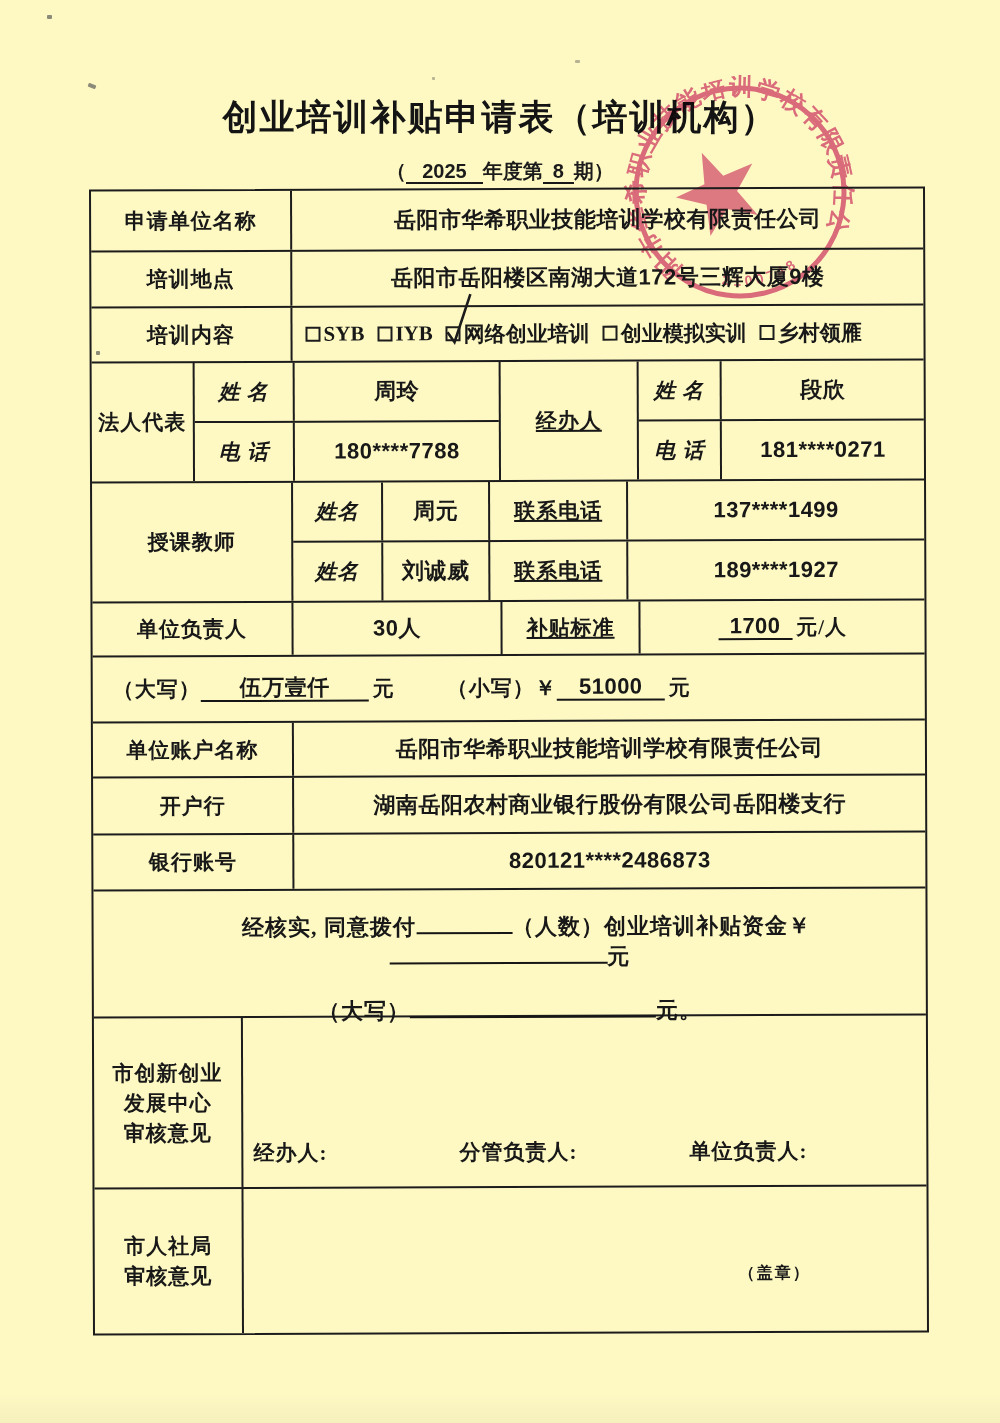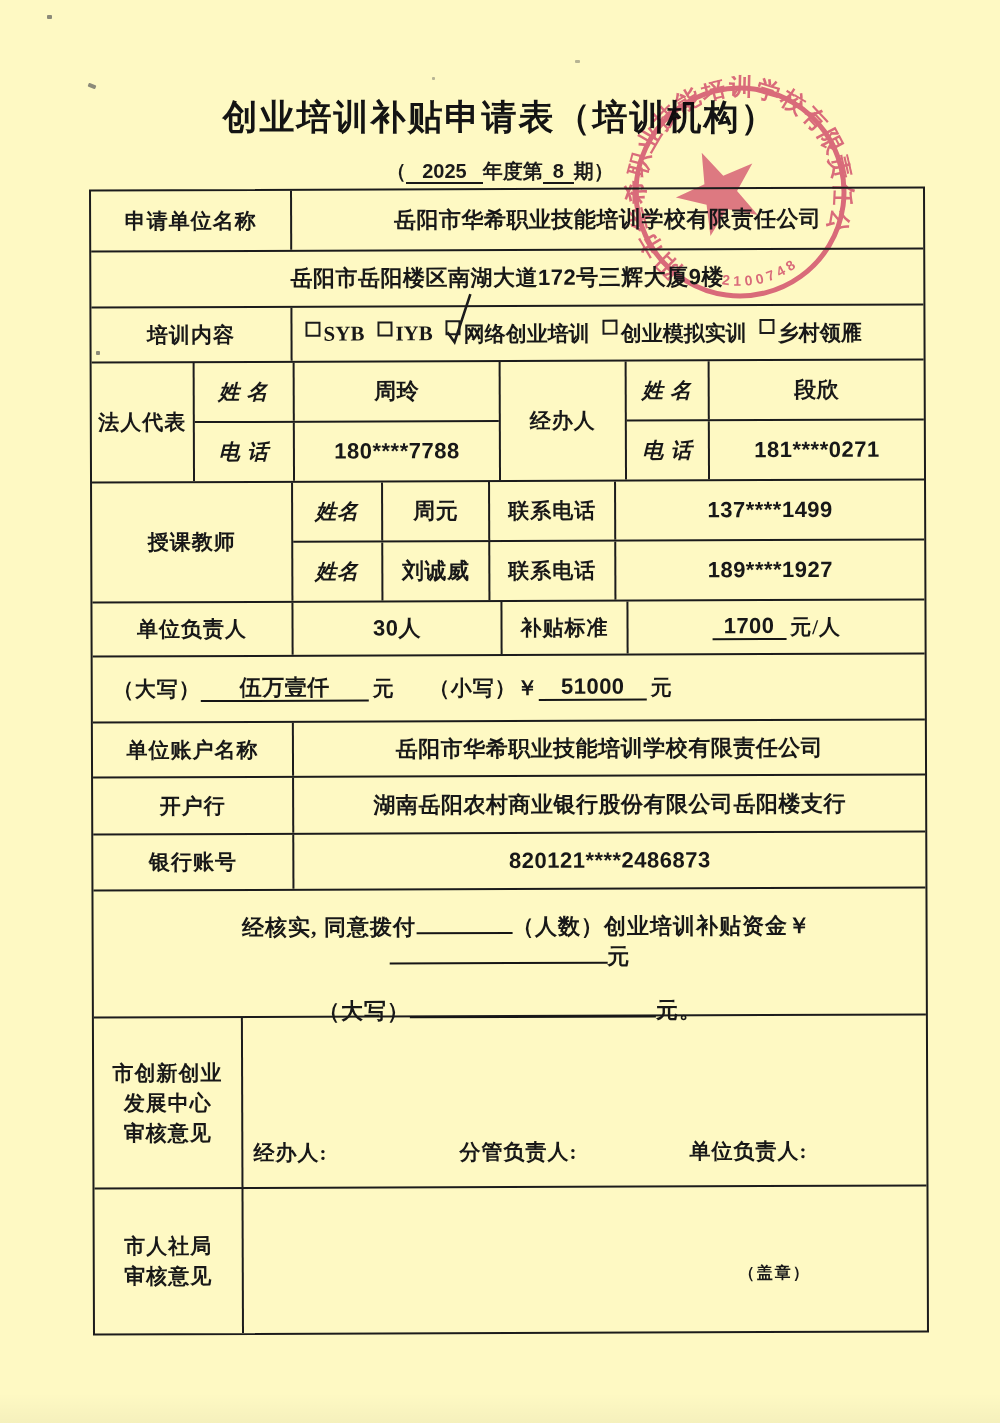--- a/index.html
+++ b/index.html
@@ -39,33 +39,33 @@
     font-size:21px;
   }
   .row { display:flex; border-top:2px solid #1c1c1c; }
   .row:first-child { border-top:none; }
   .cell { display:flex; align-items:center; justify-content:center;
           border-left:2px solid #1c1c1c; text-align:center; }
   .cell:first-child { border-left:none; }
   .lbl { font-weight:600; letter-spacing:1px; }
   .val { font-family:"Liberation Sans","DejaVu Sans",sans-serif; font-weight:700; font-size:22px; letter-spacing:0.5px; }
   .w-label{ width:199px; } .flex1{ flex:1; }
-  .w101{width:101px;} .w98{width:98px;} .w126{width:126px;} .w81{width:81px;}
+  .w101{width:101px;} .w98{width:98px;} .w126{width:138px;text-decoration:underline;} .w81{width:81px;}
   .w88{width:88px;} .w121{width:107px;} .w209{width:209px;} .w147{width:147px;border-radius:28px;}
   .sub { flex-direction:column; align-items:stretch; justify-content:stretch; padding:0; }
   .subrow { flex:1; display:flex; }
   .subrow + .subrow { border-top:2px solid #1c1c1c; }
   .subrow .cell:first-child { border-left:none;font-style:italic; }
   .h59{height:59px;} .h56{height:56px;} .h55{height:55px;} .h120{height:120px;}
   .h54{height:54px;} .h66{height:66px;} .h57{height:57px;} .h127{height:127px;}
   .h171{height:171px;} .h146{height:146px;}
   .u { display:inline-block; border-bottom:2px solid #161616; text-align:center; line-height:24px; }
   
   .opts { justify-content:flex-start; padding-left:13px; gap:13px; font-weight:600; font-size:21px; }
-  .opt { position:relative; white-space:nowrap; display:flex; align-items:flex-start; }
+  .opt { position:relative; white-space:nowrap; display:flex; align-items:center; }
   .box { display:inline-block; width:15px; height:15px; border:2px solid #1c1c1c; margin-right:3px; }
   .opt .check { display:none; position:absolute; left:-5px; top:-30px; width:34px; height:56px; }
   .opt.checked .check { display:block; }
   
   .verify-cell { display:block; padding:22px 14px 10px 14px; font-size:22px; font-weight:600; letter-spacing:1px;}
   .verify-cell .line1 { text-indent:34px; }
   .verify-cell .line2 { margin-top:24px; }
   
   .review-label { flex-direction:column; line-height:30px; font-weight:600; letter-spacing:1px; }
   .review-body { position:relative; padding:0; display:block; }
@@ -108,20 +108,21 @@
   </svg>
 
   <div class="tbl">
 
     <div class="row h59">
       <div class="cell w-label lbl">申请单位名称</div>
       <div class="cell flex1 val">岳阳市华希职业技能培训学校有限责任公司</div>
     </div>
 
     <div class="row h56">
+      <div class="cell w-label lbl">培训地点</div>
       <div class="cell flex1 val">岳阳市岳阳楼区南湖大道172号三辉大厦9楼</div>
     </div>
 
     <div class="row h55">
       <div class="cell w-label lbl">培训内容</div>
       <div class="cell flex1 opts">
         <span class="opt">
 
           <span class="box"></span>
           <span>SYB</span>
@@ -202,21 +203,21 @@
         <span class="u val" style="min-width:74px;">1700</span>
         <span class="lbl" style="margin-left:4px;">元/人</span>
       </div>
     </div>
 
     <div class="row h66">
       <div class="cell flex1" style="justify-content:flex-start; padding-left:20px;">
         <span class="lbl">（大写）</span>
         <span class="u val" style="min-width:168px;">伍万壹仟</span>
         <span class="lbl" style="margin-left:4px;">元</span>
-        <span class="lbl" style="margin-left:34px;">（小写）￥</span>
+        <span class="lbl" style="margin-left:52px;">（小写）￥</span>
         <span class="u val" style="min-width:108px;">51000</span>
         <span class="lbl" style="margin-left:4px;">元</span>
       </div>
     </div>
 
     <div class="row h55">
       <div class="cell w-label lbl">单位账户名称</div>
       <div class="cell flex1 val">岳阳市华希职业技能培训学校有限责任公司</div>
     </div>
 

